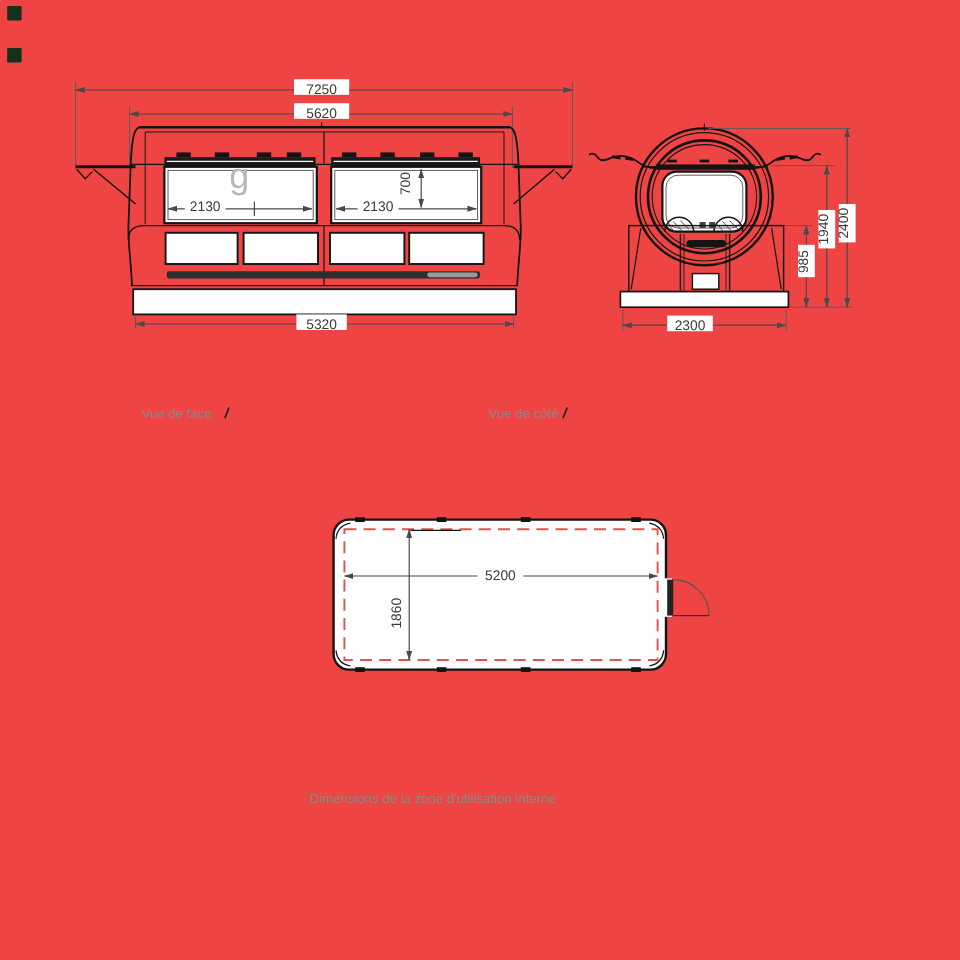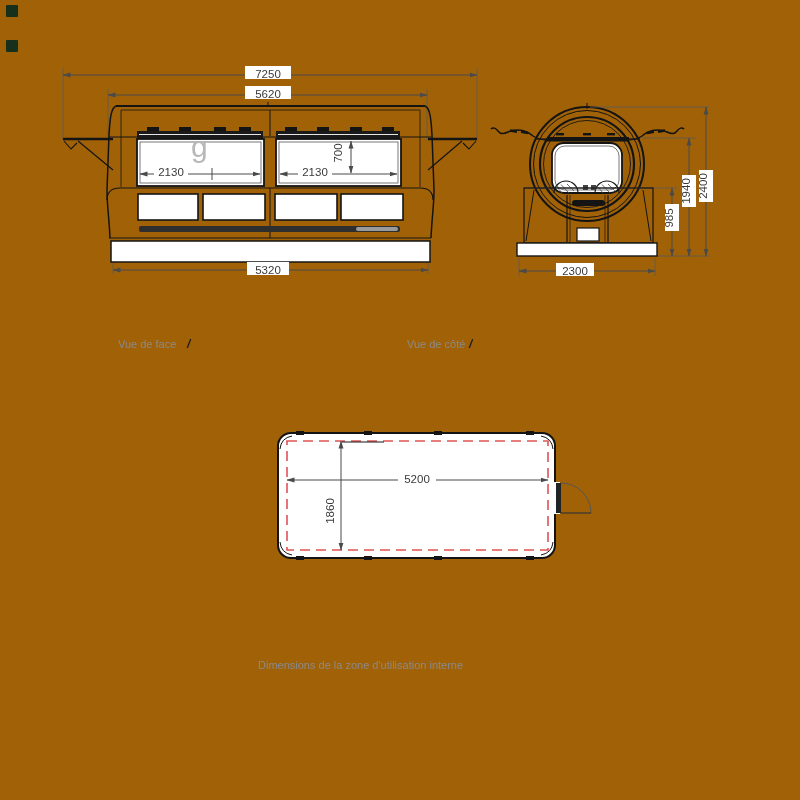--- a/index.html
+++ b/index.html
@@ -1,16 +1,16 @@
 <!DOCTYPE html>
 <html><head>
 <meta charset="utf-8">
 <style>
   html,body{margin:0;padding:0;background:#ffffff;}
-  .stage{position:relative;width:800px;height:800px;background:#a16207;overflow:hidden;
+  .stage{position:relative;width:800px;height:800px;background:#ef4444;overflow:hidden;
          font-family:"Liberation Sans", sans-serif;}
   svg{position:absolute;left:0;top:0;}
   svg text{font-family:"Liberation Sans", sans-serif;}
   .dimtxt{font-size:11.5px;fill:#3a3a3a;}
   .lbltxt{font-size:11px;fill:#8a8a8a;}
   .marktxt{font-size:12px;fill:#1c1c1c;font-style:italic;font-weight:bold;}
   .wmark{font-size:30px;fill:#b7b7b7;}
   .dln{stroke:#4a4a4a;stroke-width:1;fill:none;}
   .ext{stroke:#5a5a5a;stroke-width:0.8;fill:none;}
   .bk{stroke:#141414;fill:none;}

